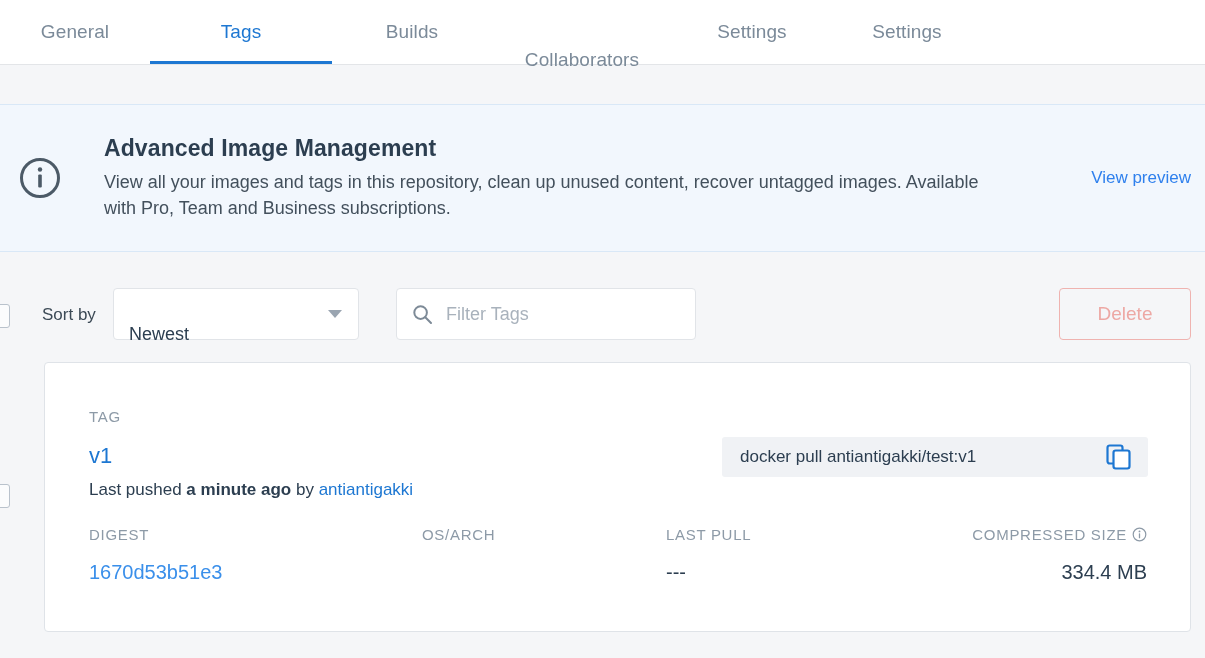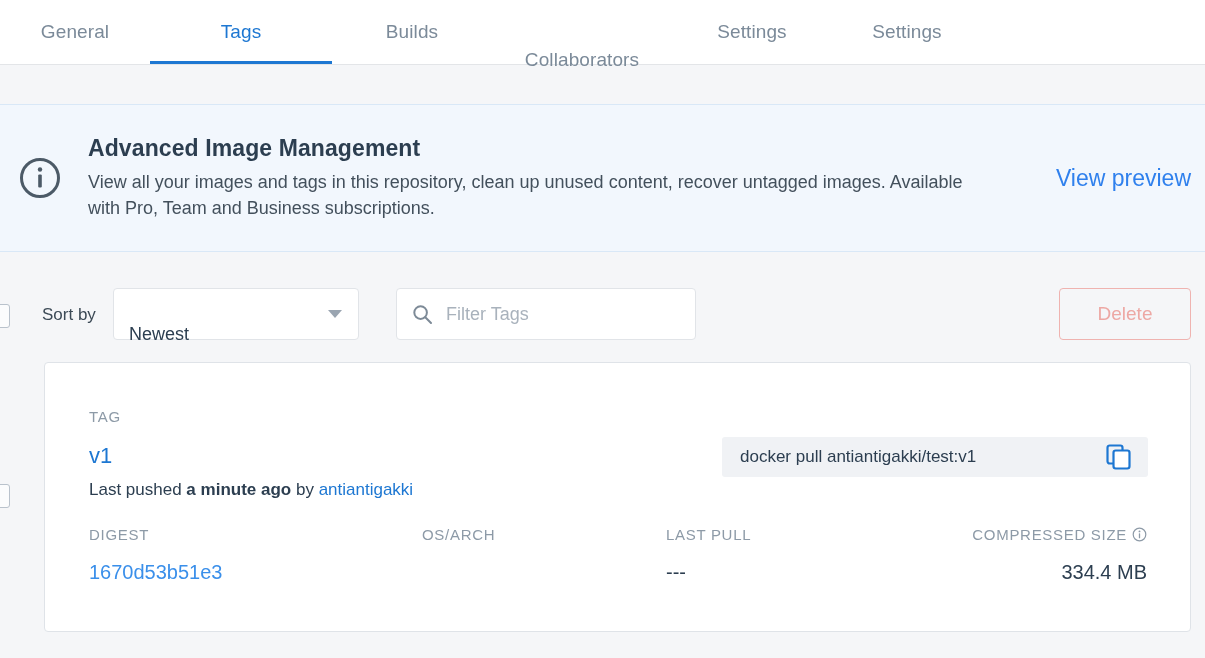--- a/index.html
+++ b/index.html
@@ -42,39 +42,39 @@
   .tab-collaborators{ width: 180px; margin-top: 28px; }
   .tab-webhooks     { width: 160px; }
   .tab-settings     { width: 150px; }
 
   
   .banner {
     position: absolute; left: 0; top: 104px; width: 1205px; height: 148px;
     background: #f2f7fd;
     border-top: 1px solid #d9e8f7;
     border-bottom: 1px solid #d9e8f7;
-    display: flex; align-items: center;
+    display: flex; align-items: center; gap: 16px;
   }
   .banner-icon {
     width: 44px; height: 44px;
     margin-left: 18px; margin-right: 26px;
     flex: none;
     display: flex; align-items: center; justify-content: center;
   }
   .banner-text { flex: 1; padding-right: 20px; }
   .banner-title {
     font-size: 23px; font-weight: bold; color: #2c3e50;
     margin-bottom: 7px; letter-spacing: 0.1px;
   }
   .banner-body {
     font-size: 18px; color: #43505c; line-height: 1.45;
     max-width: 900px;
   }
   .banner-link {
-    font-size: 23px; color: #2f80ed; text-decoration: none;
+    font-size: 17px; color: #2f80ed; text-decoration: none;
     font-weight: 500;
     margin-right: 14px;
     white-space: nowrap;
     cursor: pointer;
   }
 
   
   .toolbar {
     position: absolute; left: 0; top: 288px; width: 1205px; height: 58px;
   }

